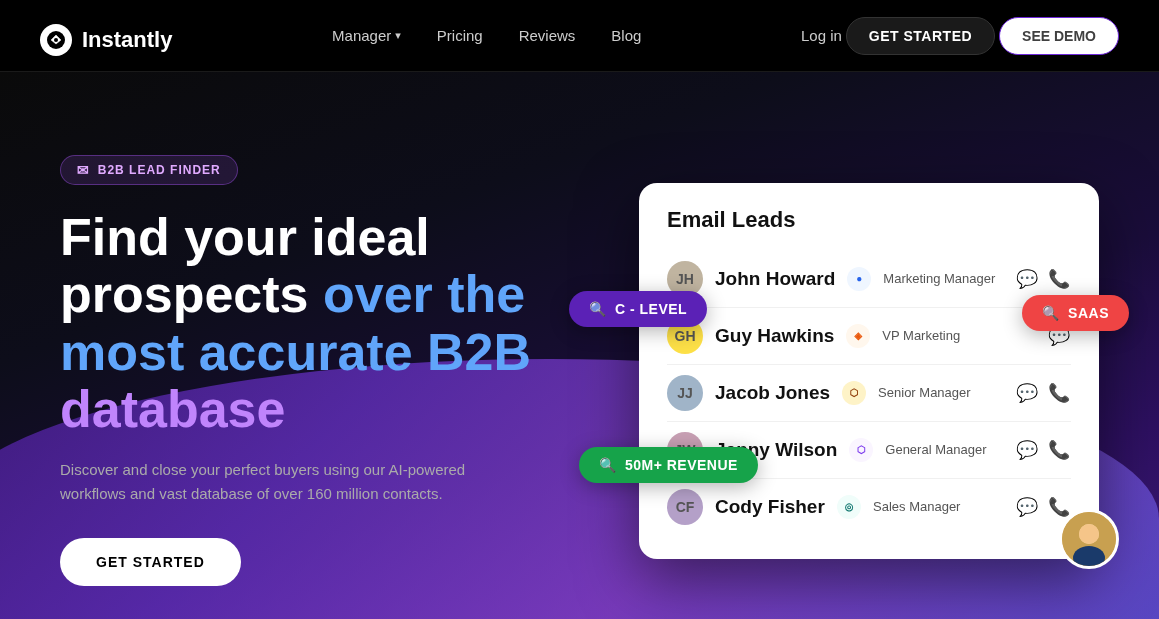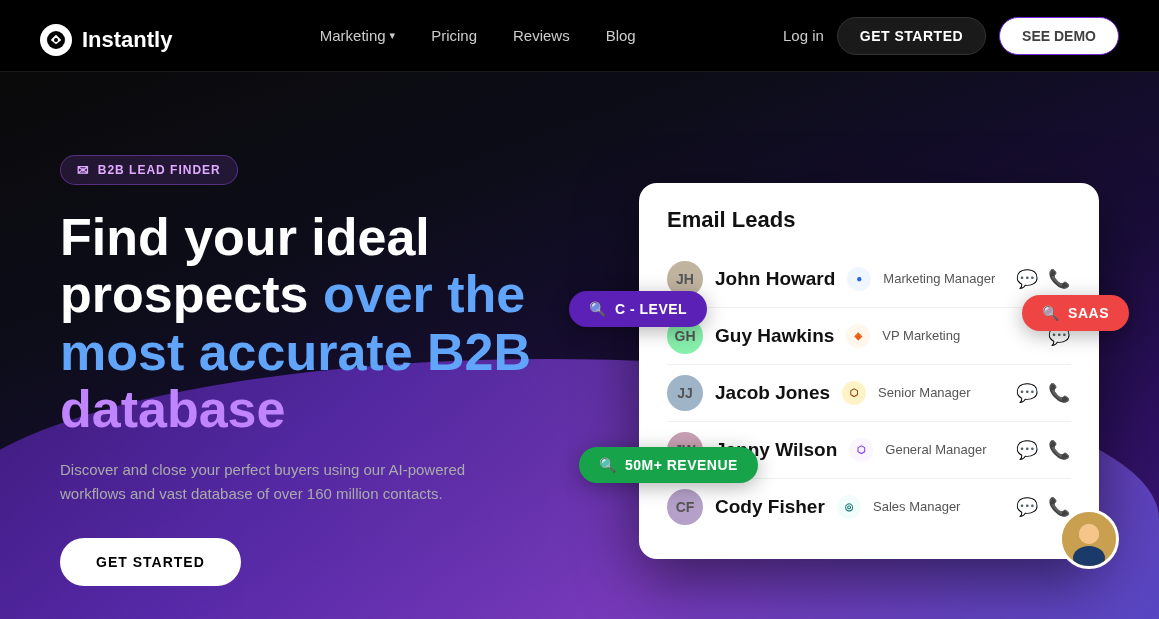--- a/index.html
+++ b/index.html
@@ -56,21 +56,21 @@
       font-weight: 500;
     }
     .nav-links .products-link {
       display: flex;
       align-items: center;
       gap: 4px;
     }
     .nav-actions {
       display: flex;
       align-items: center;
-      gap: 13px;
+      gap: 4px;
     }
     .btn-login {
       background: transparent;
       border: none;
       color: #ccc;
       font-size: 15px;
       cursor: pointer;
     }
     .btn-get-started-nav {
       background: #1a1a1a;
@@ -292,21 +292,21 @@
       border: 3px solid #fff;
       background: #d4a855;
       display: flex;
       align-items: center;
       justify-content: center;
       z-index: 11;
     }
 
     
     .av-1 { background: #c0b4a0; }
-    .av-2 { background: #86efac; }
+    .av-2 { background: #fde047; }
     .av-3 { background: #a0b4c8; }
     .av-4 { background: #c8a0b4; }
     .av-5 { background: #b4a0c8; }
 
     .company-blue { background: #eff6ff; color: #2563eb; }
     .company-orange { background: #fff7ed; color: #ea580c; }
     .company-brown { background: #fef3c7; color: #92400e; }
     .company-purple { background: #faf5ff; color: #7c3aed; }
     .company-teal { background: #f0fdfa; color: #0f766e; }
 
@@ -323,21 +323,21 @@
         <path d="M5 10 L10 5 L15 10 L10 14 Z" fill="#fff" stroke="#fff" stroke-width="0.5"></path>
         <circle cx="10" cy="10" r="2" fill="#000"></circle>
       </svg>
     </div>
     <span class="logo-text">Instantly</span>
   </div>
 
   <ul class="nav-links">
     <li>
       <a href="#" class="products-link">
-        <span>Marketing</span>
+        <span>Manager</span>
         <span class="chevron">▾</span>
       </a>
     </li>
     <li>
       <a href="#">Pricing</a>
     </li>
     <li>
       <a href="#">Reviews</a>
     </li>
     <li>

